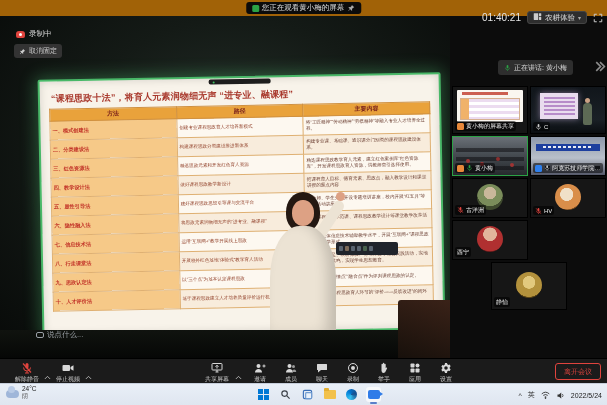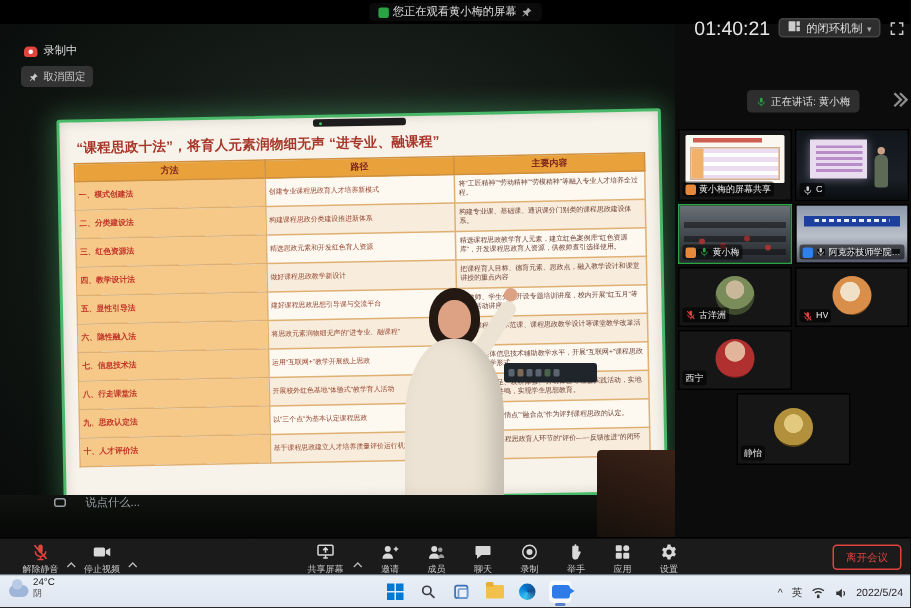--- a/index.html
+++ b/index.html
@@ -5,28 +5,28 @@
   :root{
     --accent-green:#2ba245; --danger-red:#e0443e; --slide-orange:#e9a23b;
     --windows-blue:#0078d4; --avatar-blue:#1f6bff;
   }
   *{margin:0;padding:0;box-sizing:border-box;}
   html,body{width:607px;height:405px;overflow:hidden;background:#000;
     font-family:"Liberation Sans","DejaVu Sans",sans-serif;}
   .app{position:relative;width:607px;height:405px;background:#1d1d1d;overflow:hidden;}
 
   
-  .topbar{position:absolute;top:0;left:0;width:607px;height:16px;background:#000000;z-index:30;}
+  .topbar{position:absolute;top:0;left:0;width:607px;height:16px;background:#a16207;z-index:30;}
   .watch-pill{position:absolute;top:2px;left:50%;transform:translateX(-50%);
     display:flex;align-items:center;gap:3px;background:#0b0b0b;border-radius:3px;
     padding:1px 6px;height:12px;color:#ddd;font-size:7.5px;white-space:nowrap;}
   .ws-icon{width:7px;height:7px;border-radius:1.5px;background:var(--accent-green,#2ba245);display:inline-block;}
   .pin-mini svg{display:block;}
   .top-right{position:absolute;top:11px;right:4px;display:flex;align-items:center;gap:6px;z-index:40;}
-  .timer{color:#e6e6e6;font-size:13px;padding-left:28px;}
+  .timer{color:#e6e6e6;font-size:10px;padding-left:28px;}
   .view-btn{display:flex;align-items:center;gap:3px;background:#2e2e2e;border:1px solid #444;
     border-radius:3px;color:#ddd;font-size:7.5px;padding:1px 5px;height:13px;cursor:pointer;}
   .view-btn .caret{font-size:6px;color:#aaa;}
   .fs-btn{background:none;border:none;padding:0;cursor:pointer;line-height:0;}
 
   
   .stage{position:absolute;top:16px;left:0;width:450px;height:342px;overflow:hidden;
     background:radial-gradient(ellipse at 52% 42%, #27322c 0%, #141a16 50%, #070908 100%);}
   .rec{position:absolute;top:13px;left:16px;display:flex;align-items:center;gap:4px;
     color:#ddd;font-size:7.5px;z-index:6;}
@@ -63,21 +63,21 @@
   .p-hand{position:absolute;left:74px;top:0px;width:9px;height:9px;background:#dda184;border-radius:50%;}
   .p-legs{position:absolute;left:22px;top:148px;width:40px;height:18px;background:#151312;border-radius:4px;}
   .photo-toolbar{position:absolute;left:336px;top:226px;width:62px;height:13px;background:#20242b;
     border-radius:2px;display:flex;align-items:center;gap:2px;padding:0 3px;z-index:3;}
   .photo-toolbar i{width:4px;height:5px;background:#5a6470;border-radius:1px;display:inline-block;}
   .photo-toolbar i:nth-child(2){background:#7c6a58;} .photo-toolbar i:nth-child(5){background:#49624d;}
   .desk{position:absolute;left:0;bottom:0;width:450px;height:28px;z-index:5;
     background:linear-gradient(180deg,#10130f, #060706);}
   .lectern{position:absolute;right:0;bottom:0;width:52px;height:58px;z-index:5;
     background:linear-gradient(200deg,#3a2218,#17100b);border-radius:3px 0 0 0;}
-  .danmaku{position:absolute;left:36px;top:314px;display:flex;align-items:center;gap:13px;
+  .danmaku{position:absolute;left:36px;top:314px;display:flex;align-items:center;gap:3px;
     color:#9aa0a6;font-size:7.5px;z-index:7;cursor:text;}
   .danmaku i{width:8px;height:6px;border:1px solid #9aa0a6;border-radius:2px;display:inline-block;}
 
   
   .sidebar{position:absolute;top:16px;left:450px;width:157px;height:342px;background:#0c0c0c;}
   .speaking-pill{position:absolute;top:44px;left:48px;display:flex;align-items:center;gap:3px;
     background:#2e2e2e;border-radius:3px;height:15px;padding:0 6px;color:#ddd;font-size:7px;white-space:nowrap;}
   .collapse{position:absolute;top:44px;right:1px;background:none;border:none;cursor:pointer;line-height:0;padding:0;}
   .tile{position:absolute;background:#161616;border:1px solid #000;overflow:hidden;cursor:pointer;}
   .tile.speaking{border:1px solid var(--accent-green,#2ba245);}
@@ -178,21 +178,21 @@
   <div class="top-right">
     <span class="timer">01:40:21</span>
     <button class="view-btn">
       <span>
         <svg width="9" height="9" viewBox="0 0 24 24" fill="#ccc">
             <rect x="2" y="3" width="12" height="18" rx="1"></rect>
             <rect x="16" y="3" width="6" height="8" rx="1"></rect>
             <rect x="16" y="13" width="6" height="8" rx="1"></rect>
           </svg>
       </span>
-      <span>的闭环机制</span>
+      <span>农耕体验</span>
       <span class="caret">▾</span>
     </button>
     <button class="fs-btn">
       <svg width="10" height="10" viewBox="0 0 24 24" fill="none" stroke="#ccc" stroke-width="2.4">
           <path d="M3 9V3h6M15 3h6v6M21 15v6h-6M9 21H3v-6"></path>
         </svg>
     </button>
   </div>
 
   <div class="stage">

